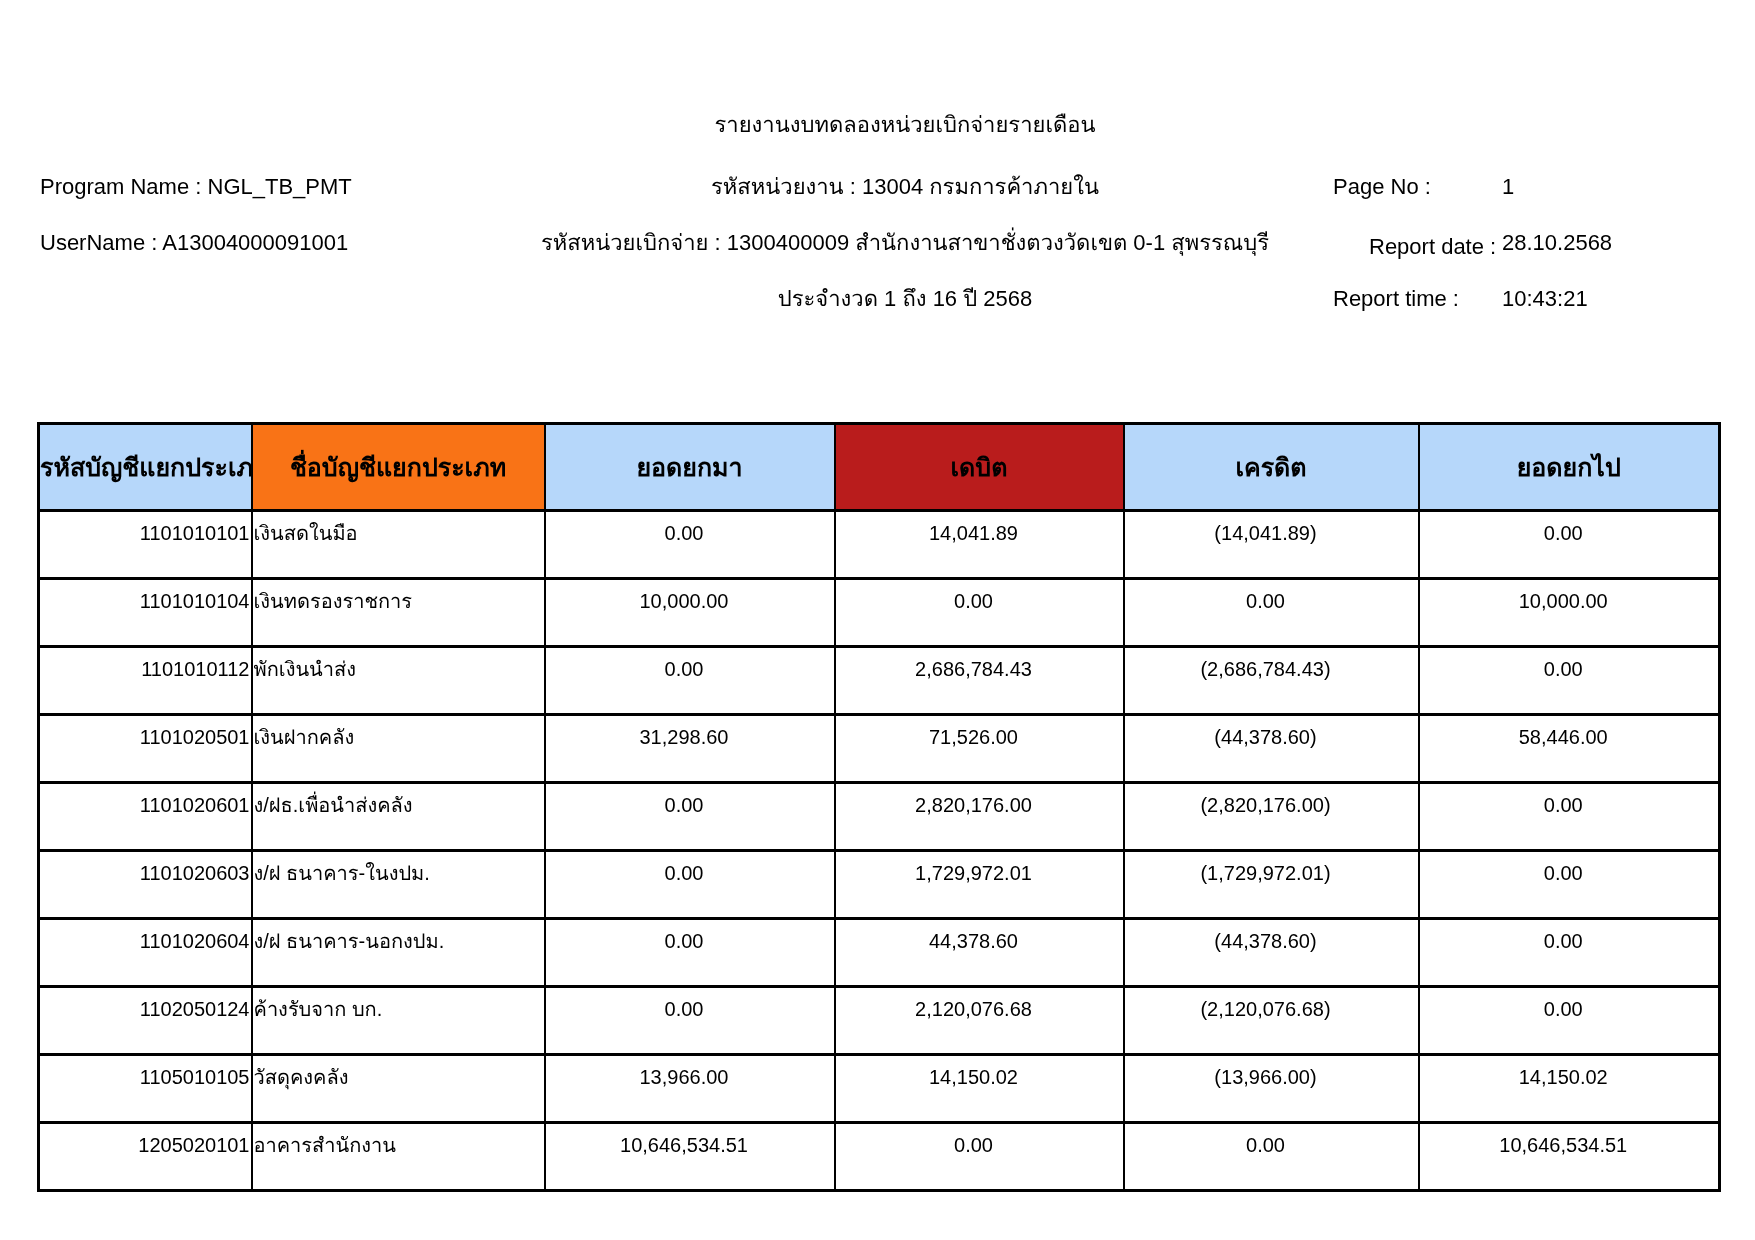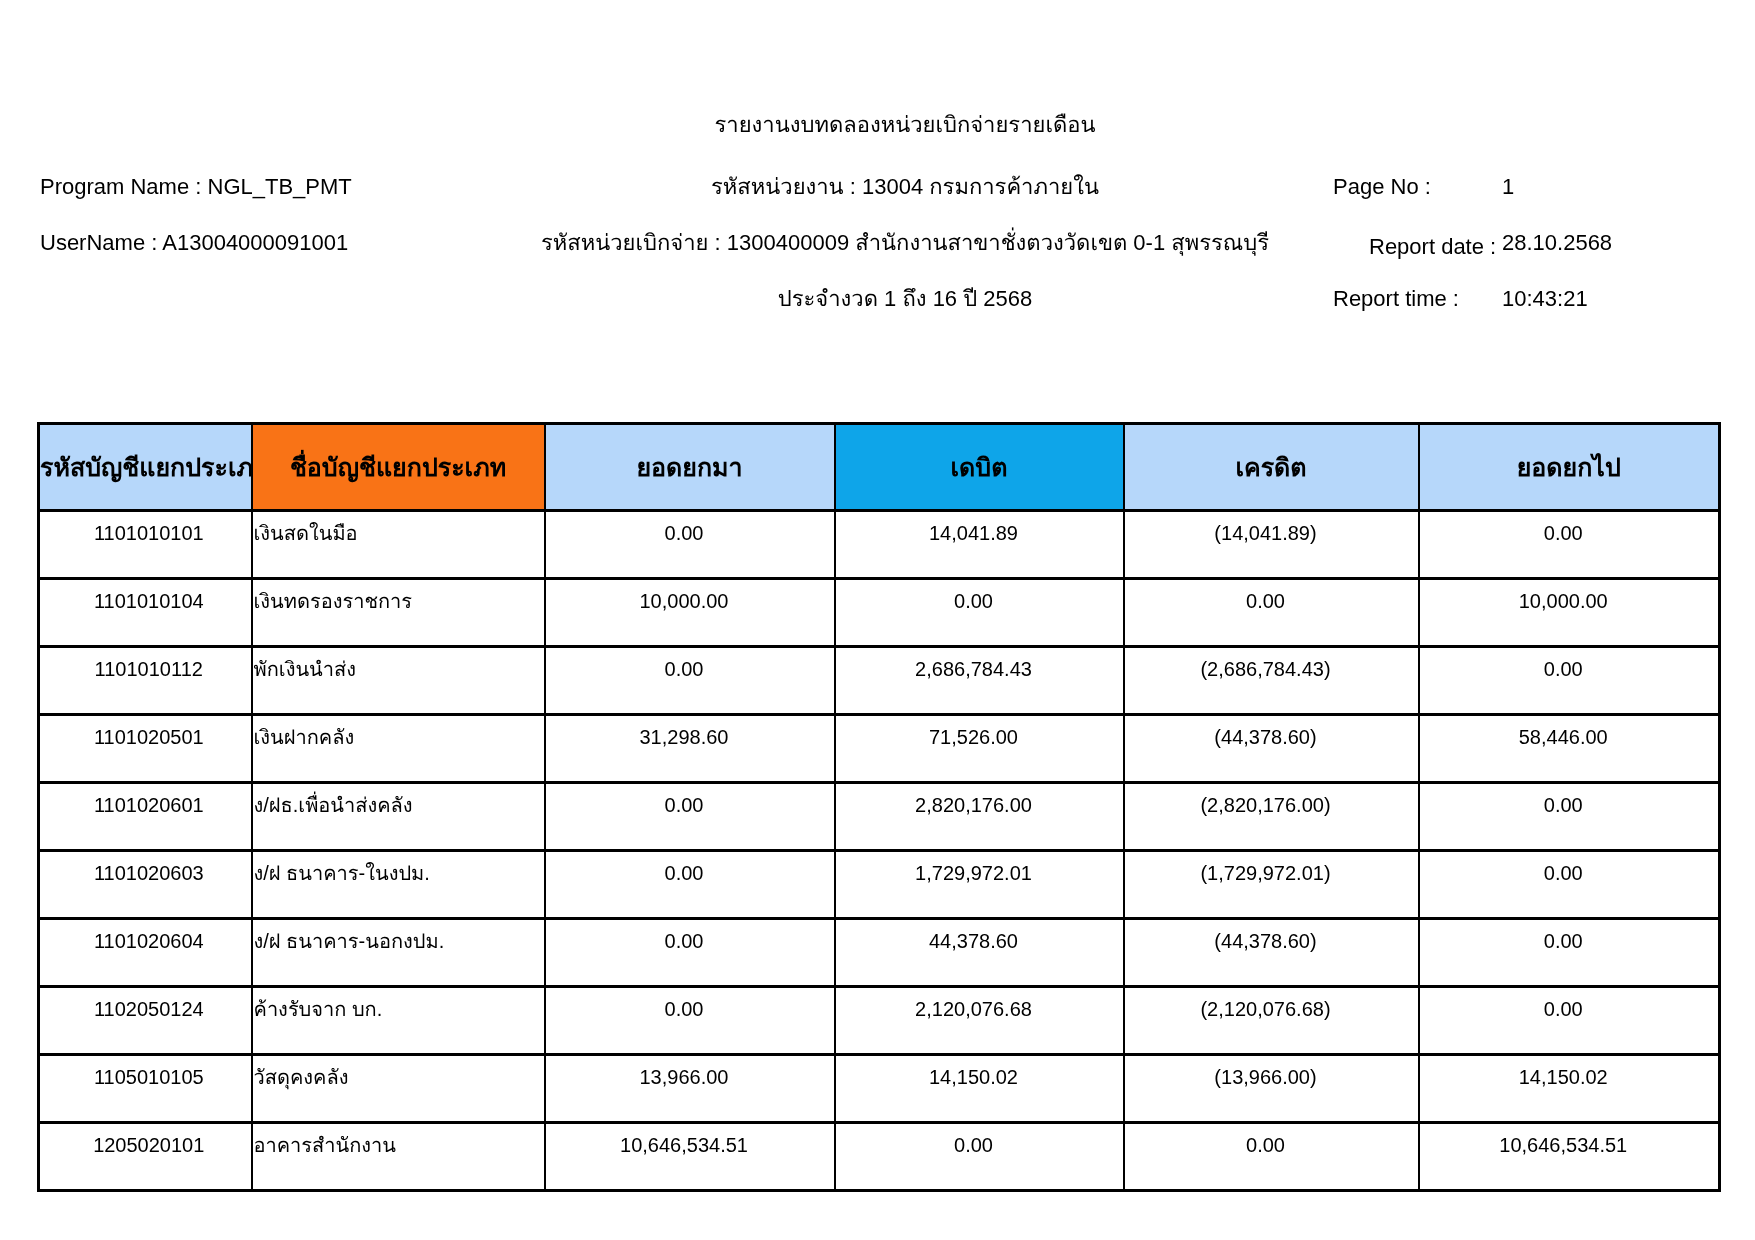--- a/index.html
+++ b/index.html
@@ -25,21 +25,21 @@
     border-top:3px solid #000; border-bottom:3px solid #000;
     overflow:hidden; white-space:nowrap;
   }
   table.report th {
     height:84px; font-weight:bold; font-size:25px;
     text-align:center; vertical-align:middle; padding:0 0;
   }
   table.report td {
     height:56px; font-size:20px; vertical-align:top; padding-top:8px; line-height:26px;
   }
-  td.code { text-align:center; padding-left:8px; }
+  td.code { text-align:right; padding-left:8px; }
   td.name { text-align:left; }
   td.num  { text-align:center; padding-right:12px; }
 </style>
 </head>
 <body>
 
 <div class="page">
 
   <div class="hline left-col" style="top:170px;">
     <span>Program Name :</span>
@@ -70,21 +70,21 @@
         <col style="width:290px">
       <col style="width:289px">
         <col style="width:295px">
         <col style="width:301px">
     </colgroup>
     <thead>
       <tr>
         <th style="background: rgb(182, 215, 250);">รหัสบัญชีแยกประเภท</th>
         <th style="background: #f97316;">ชื่อบัญชีแยกประเภท</th>
         <th style="background: rgb(182, 215, 250);">ยอดยกมา</th>
-        <th style="background: #0ea5e9;">เดบิต</th>
+        <th style="background: #b91c1c;">เดบิต</th>
         <th style="background: rgb(182, 215, 250);">เครดิต</th>
         <th style="background: rgb(182, 215, 250);">ยอดยกไป</th>
       </tr>
     </thead>
     <tbody>
       <tr>
         <td class="code">1101010101</td>
         <td class="name">เงินสดในมือ</td>
         <td class="num">0.00</td>
         <td class="num">14,041.89</td>

